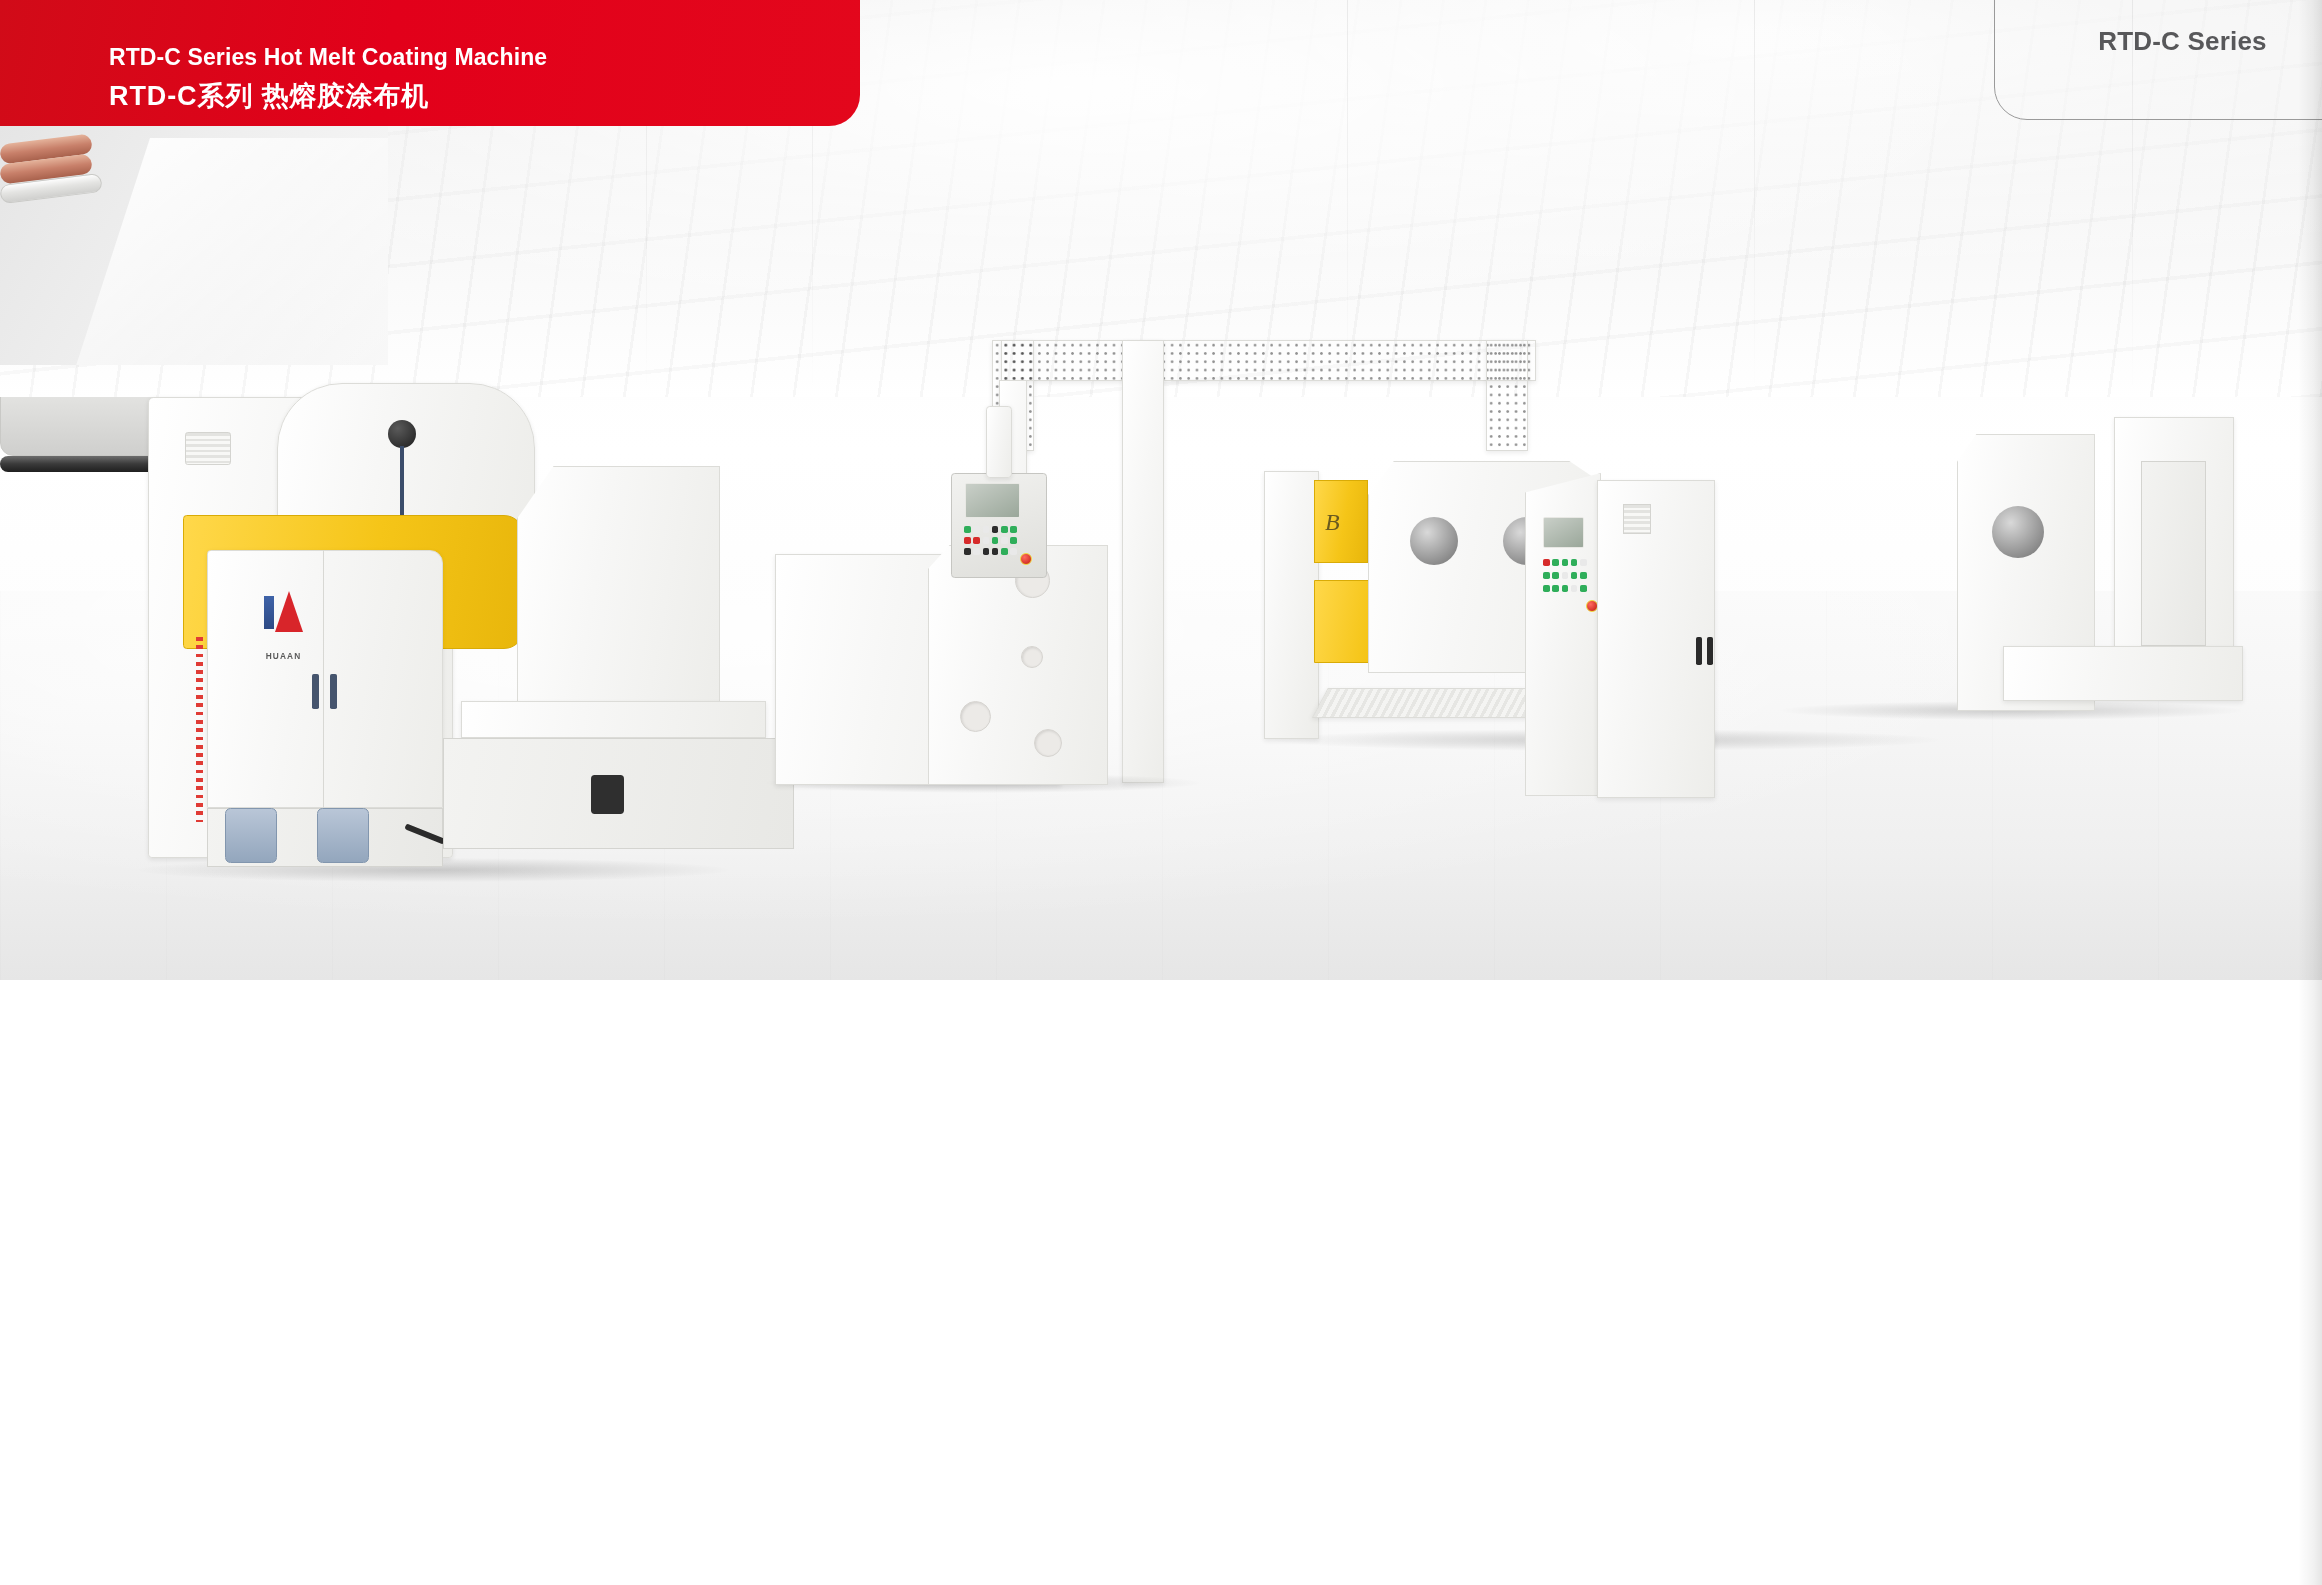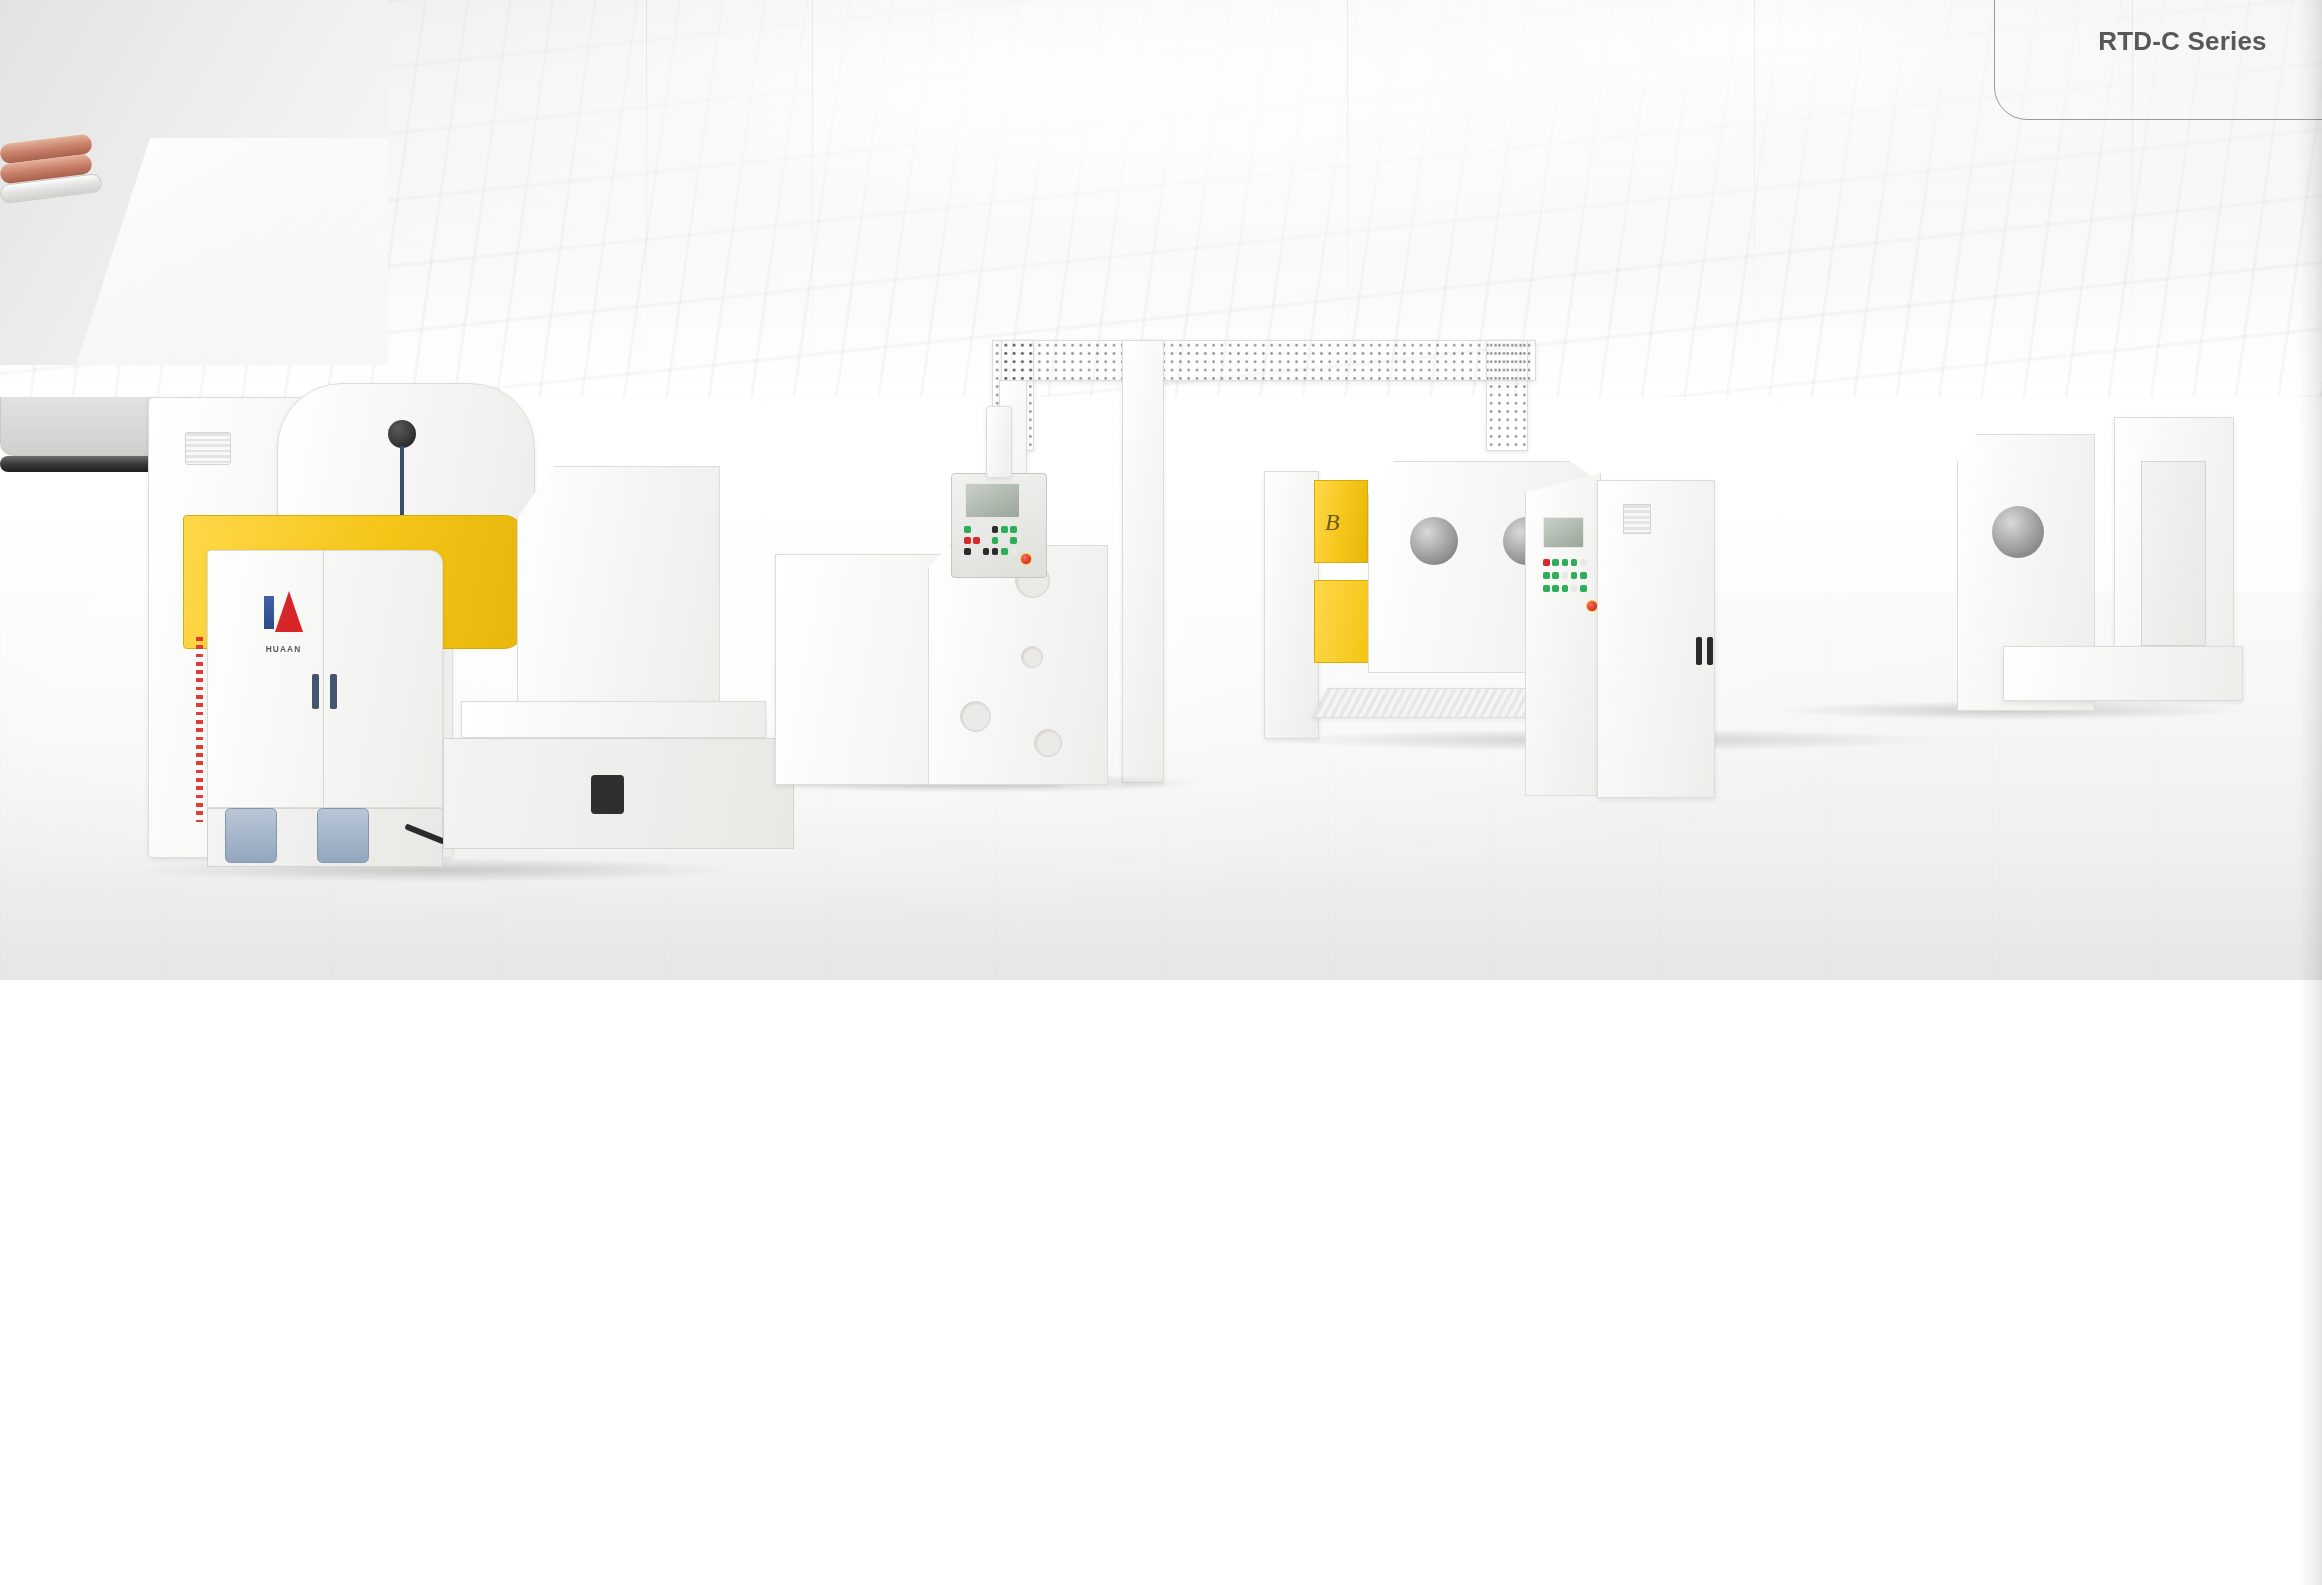--- a/index.html
+++ b/index.html
@@ -93,21 +93,21 @@
         background:radial-gradient(circle at 35% 32%,#ff6a5e,#c21a12); border:1.8px solid #f0d43a; }
 
   
   .huaan { position:absolute; text-align:center; }
   .huaan-mark { position:relative; width:42px; height:42px; margin:0 auto; }
   .huaan-mark .bar { position:absolute; left:1.8px; top:4.6px; width:10px; height:33px;
         background:linear-gradient(180deg,#3f63a8,#2d4a85); }
   .huaan-mark .arrow { position:absolute; left:12px; top:0px; width:0; height:0;
         border-left:14px solid transparent; border-right:14px solid transparent;
         border-bottom:41px solid #d8252a; }
-  .huaan-txt { font-size:8.3px; letter-spacing:1.1px; color:#5a5a5a; font-weight:700; margin-top:11px; }
+  .huaan-txt { font-size:8.3px; letter-spacing:1.1px; color:#5a5a5a; font-weight:700; margin-top:18px; }
 
   .perf { background-image:radial-gradient(circle, rgba(0,0,0,.42) 1.1px, rgba(0,0,0,0) 1.5px);
         background-size:8.3px 8.3px; }
   .hole { position:absolute; border-radius:50%; background:#eceae7; border:0.9px solid #d6d4d0;
         box-shadow:inset 0.9px 0.9px 2.8px rgba(0,0,0,.12); }
   .coil { position:absolute; width:6.5px;
         background:repeating-linear-gradient(180deg,#e03b35 0px,#e03b35 3.7px,rgba(255,255,255,0) 3.7px,rgba(255,255,255,0) 8.3px); }
 
   
   .banner {
@@ -303,20 +303,24 @@
     <div class="m mb" style="left:1957px; top:434px; width:138px; height:277px;
                 clip-path:polygon(0 10%,14% 0,100% 0,100% 100%,0 100%);"></div>
     <div class="roller-dark" style="left:1759px; top:609px; width:268px; height:16.6px;"></div>
     <div class="m" style="left:1992px; top:506px; width:52px; height:52px; border-radius:50%;
                 background:radial-gradient(circle at 36% 32%,#d9d9d9,#6e6e6e);"></div>
     <div class="m mb" style="left:2114px; top:417px; width:120px; height:277px;"></div>
     <div class="m mb-d" style="left:2141px; top:461px; width:65px; height:185px;"></div>
     <div class="m mb" style="left:2003px; top:646px; width:240px; height:55px;"></div>
   </div>
 
+  <div class="banner">
+    <div class="banner-en">RTD-C Series Hot Melt Coating Machine</div>
+    <div class="banner-cn">RTD-C系列 热熔胶涂布机</div>
+  </div>
 
   <div class="series-frame"></div>
   <div class="series-label">RTD-C Series</div>
 
   <div class="content">
 
     
 
     
 

